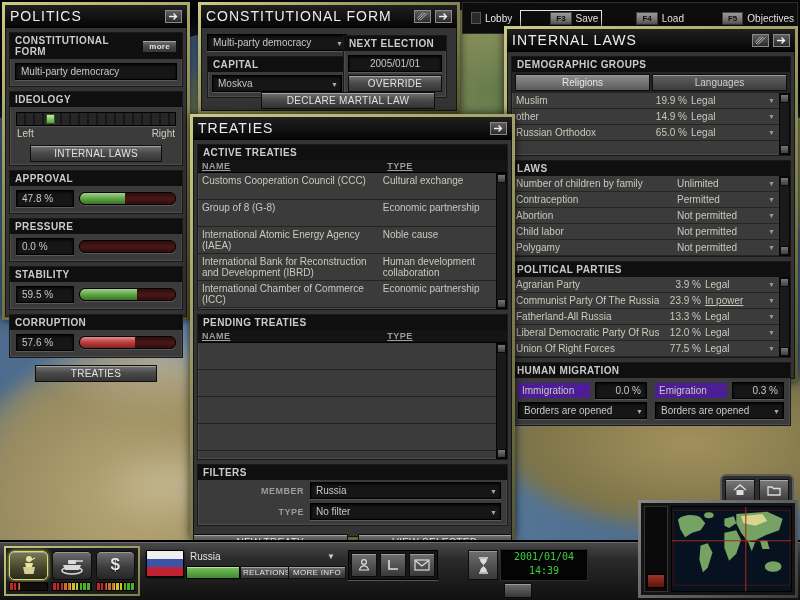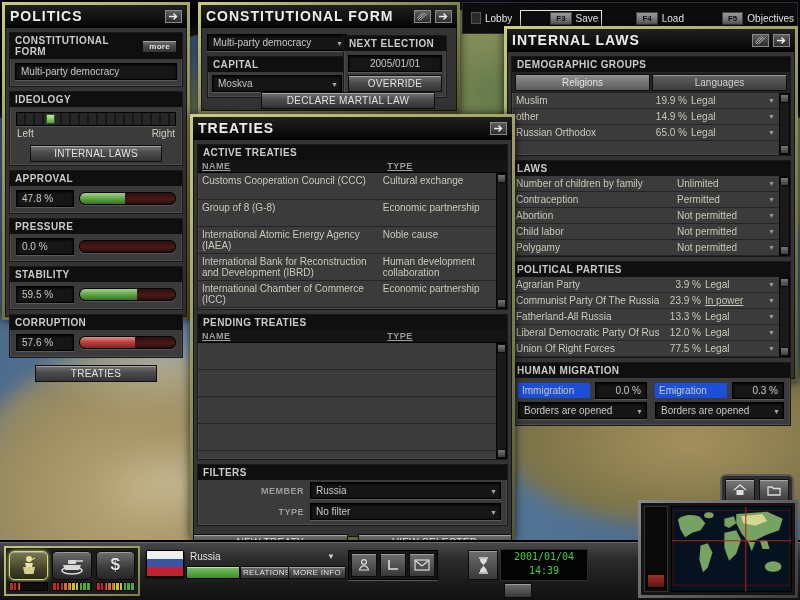--- a/index.html
+++ b/index.html
@@ -18,21 +18,21 @@
   .b-cloud1{left:410px;top:290px;width:260px;height:120px;background:radial-gradient(ellipse,rgba(255,255,255,.30),rgba(255,255,255,0) 70%);}
   .b-cloud2{left:470px;top:430px;width:180px;height:90px;background:radial-gradient(ellipse,rgba(255,255,255,.22),rgba(255,255,255,0) 70%);}
   .b-cloud3{left:840px;top:170px;width:150px;height:70px;background:radial-gradient(ellipse,rgba(255,255,255,.18),rgba(255,255,255,0) 70%);}
 
   
   .panel{position:absolute;background:#343434;border:3px solid;box-sizing:content-box;
     border-image:linear-gradient(150deg,#cbcb85,#90905a 45%,#55552f) 1;
     box-shadow:0 0 9px rgba(0,0,0,.75), inset 0 0 0 1px #141414;}
   .phead{height:22px;background:linear-gradient(#202020,#050505);display:flex;align-items:center;
     padding:0 5px;border-bottom:1px solid #000;}
-  .ptitle{flex:1;color:#ececec;font-weight:bold;font-size:14px;letter-spacing:1px;}
+  .ptitle{flex:1;color:#ececec;font-weight:normal;font-size:14px;letter-spacing:1px;}
   .hicon{width:17px;height:13px;background:linear-gradient(#5e5e5e,#2c2c2c);border:1px solid #8a8a8a;
     margin-left:4px;display:flex;align-items:center;justify-content:center;box-sizing:border-box;}
   .hicon svg{display:block;}
   .sec{background:#3b3b3b;border:1px solid #191919;box-shadow:inset 0 0 0 1px #4c4c4c;margin:4px;}
   .slabel{background:#0f0f0f;color:#cbcbcb;font-size:10px;font-weight:bold;letter-spacing:.4px;
     padding:2px 5px;display:flex;align-items:center;}
   .vbox{background:#161616;border:1px solid #000;box-shadow:inset 0 1px 3px #000,0 1px 0 #5a5a5a;
     color:#c6c6c6;font-size:10px;padding:2px 5px;}
   .dd{background:#161616;border:1px solid #000;box-shadow:inset 0 1px 3px #000,0 1px 0 #5a5a5a;
     color:#c6c6c6;font-size:10px;padding:2px 16px 2px 5px;position:relative;white-space:nowrap;overflow:hidden;}
@@ -91,21 +91,21 @@
   .tabs{display:flex;gap:2px;padding:2px 3px;background:#242424;}
   .tab{flex:1;text-align:center;font-size:10px;padding:2px 0;border:1px solid #0e0e0e;
     box-shadow:inset 0 1px 0 #999;color:#e6e6e6;}
   .tab.active{background:linear-gradient(#8d8d8d,#5c5c5c);}
   .tab.inactive{background:linear-gradient(#616161,#3c3c3c);color:#cfcfcf;}
   .listwrap{display:flex;align-items:stretch;}
   .rows{flex:1;min-width:0;}
   .dg-list{height:62px;}
   .hm-grid{display:grid;grid-template-columns:1fr 1fr;gap:3px 8px;padding:4px 6px 6px;}
   .hm-row{display:flex;align-items:center;gap:5px;}
-  .hm-lab{flex:1;color:#c9c9bd;font-size:10px;background:#1d4ed8;padding:2px 4px;}
+  .hm-lab{flex:1;color:#c9c9bd;font-size:10px;background:#4c1d95;padding:2px 4px;}
   .hm-val{width:40px;text-align:right;flex:none;}
 
   
   #treaties{left:190px;top:114px;width:319px;height:420px;z-index:10;}
   .tcolhead{display:flex;background:#141414;border-bottom:1px solid #000;padding:1px 4px;}
   .tch{color:#9d9d9d;font-size:9px;font-weight:bold;letter-spacing:.5px;text-decoration:underline;}
   .tch.n{flex:1.6;}.tch.t{flex:1;}
   .trow{display:flex;align-items:flex-start;font-size:10px;color:#c9c9bd;
     border-bottom:1px solid #232323;padding:2px 4px;min-height:22px;}
   .trow .tn{flex:1.6;padding-right:6px;}

